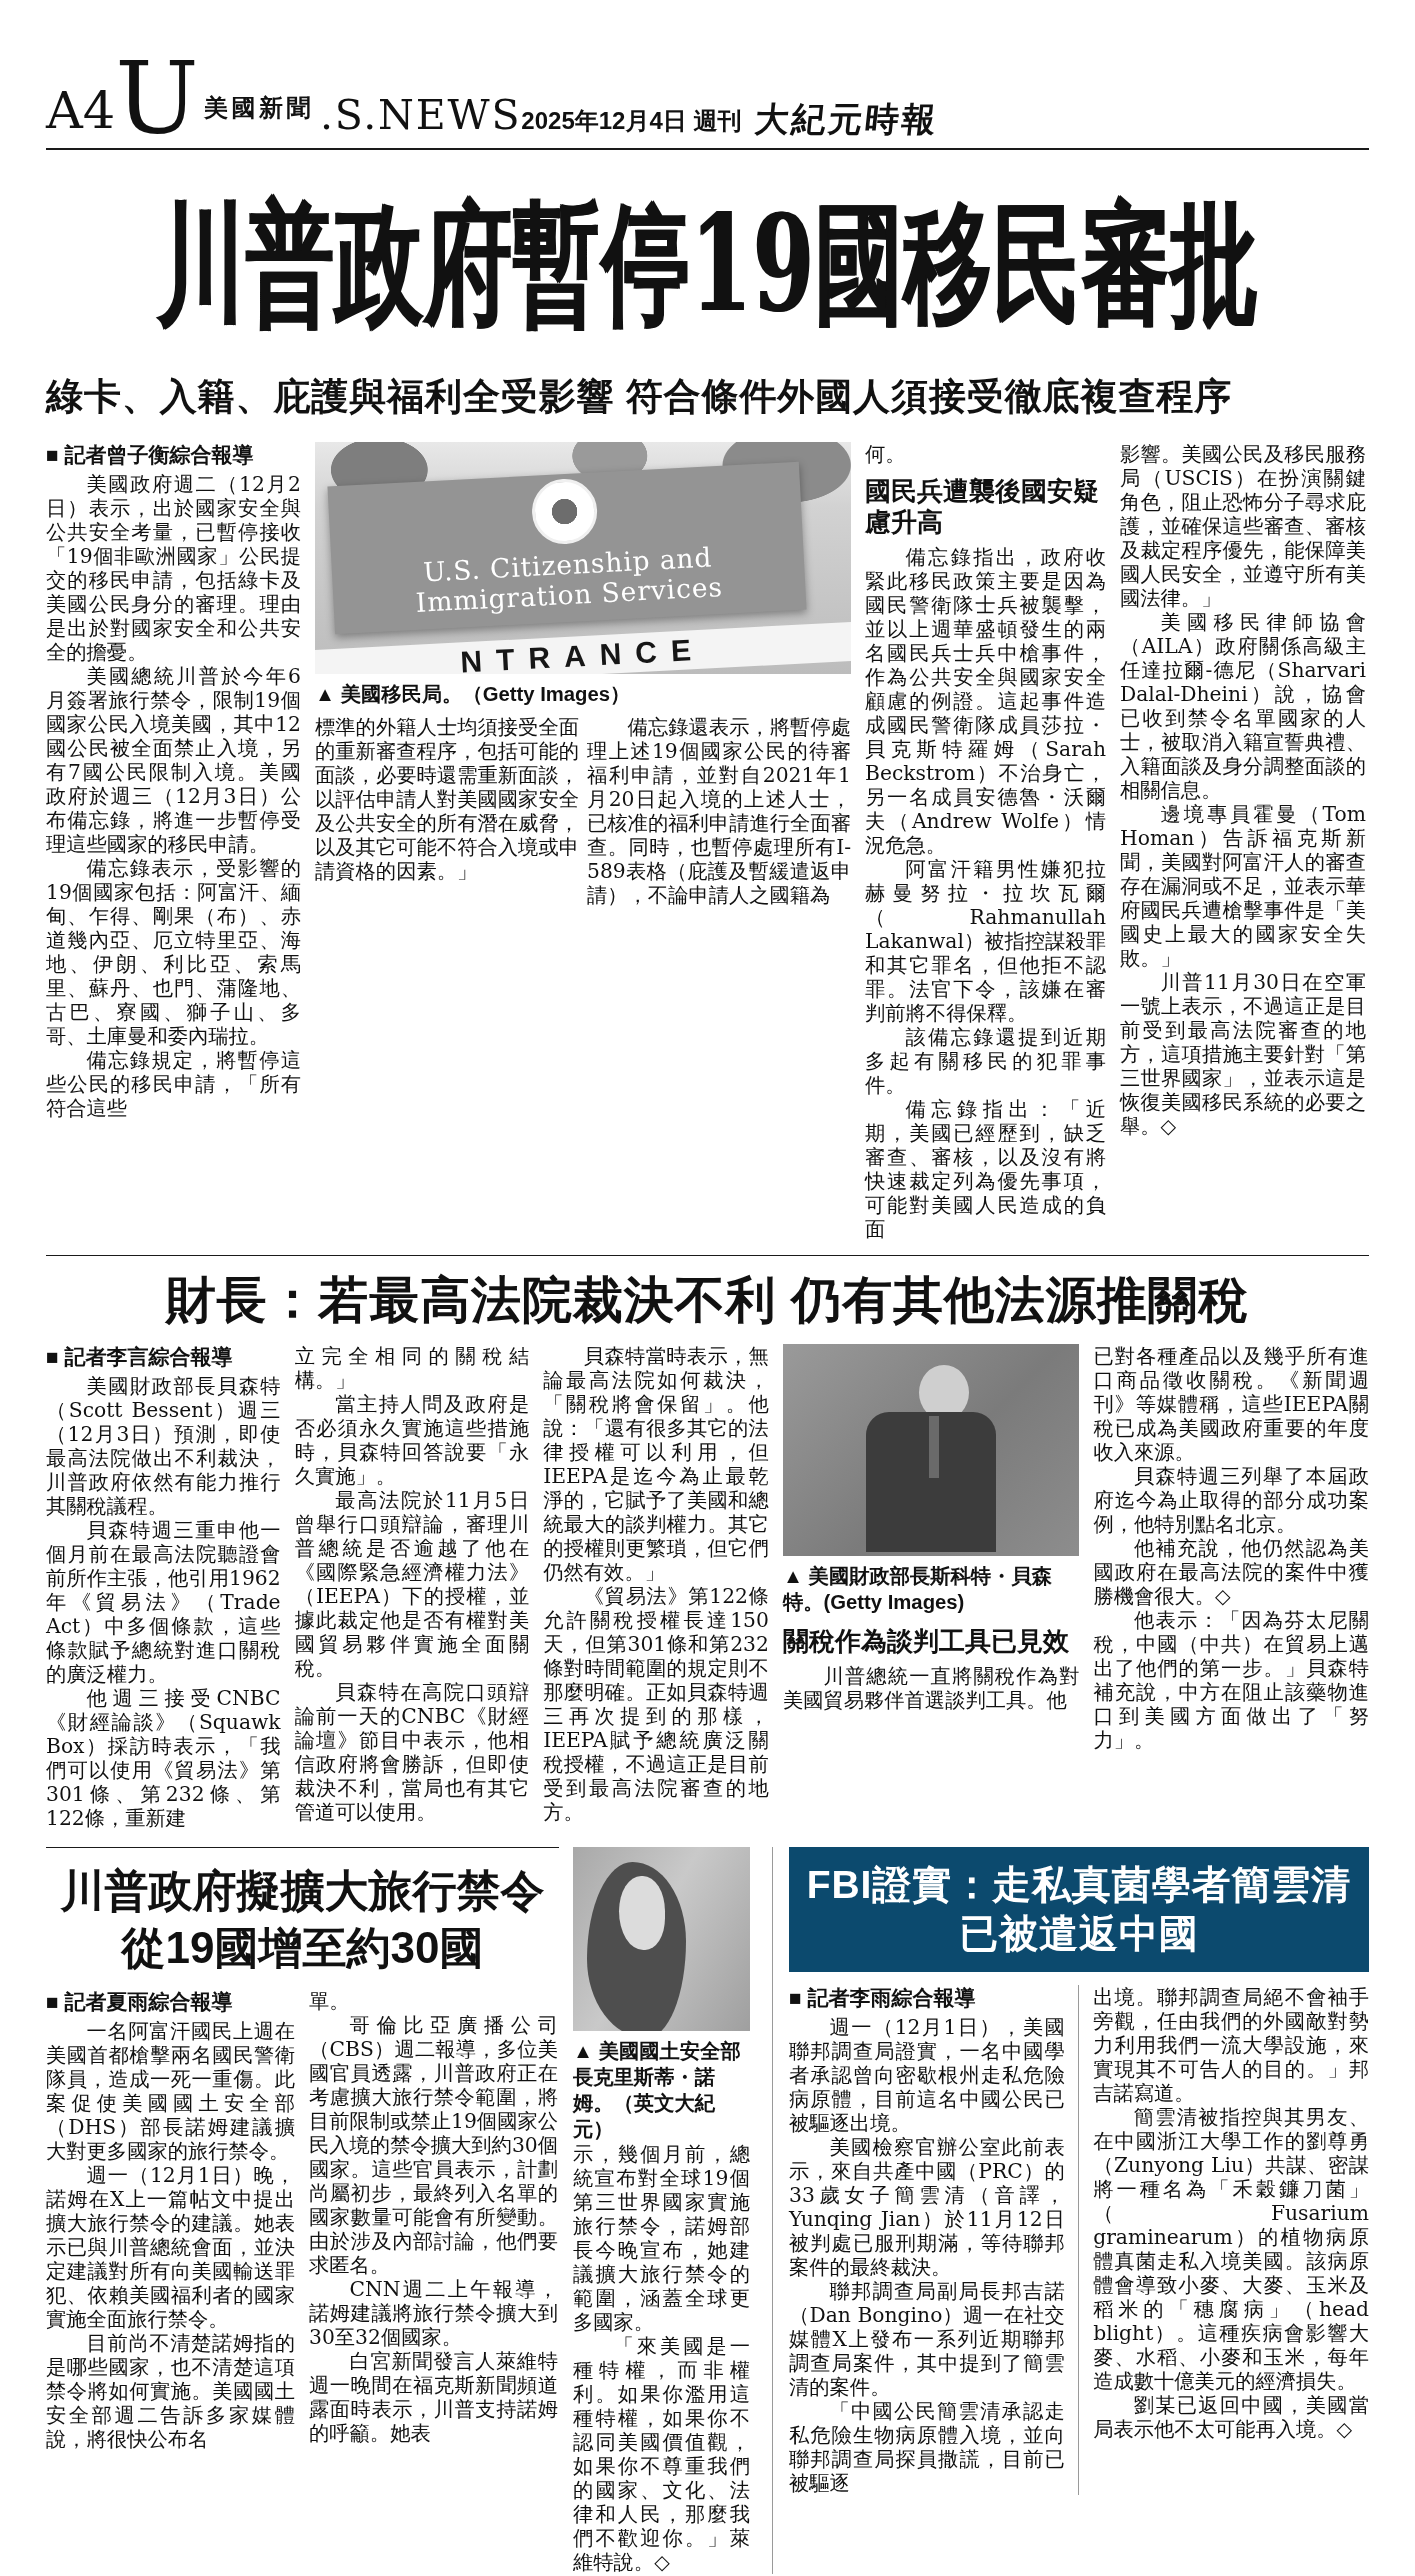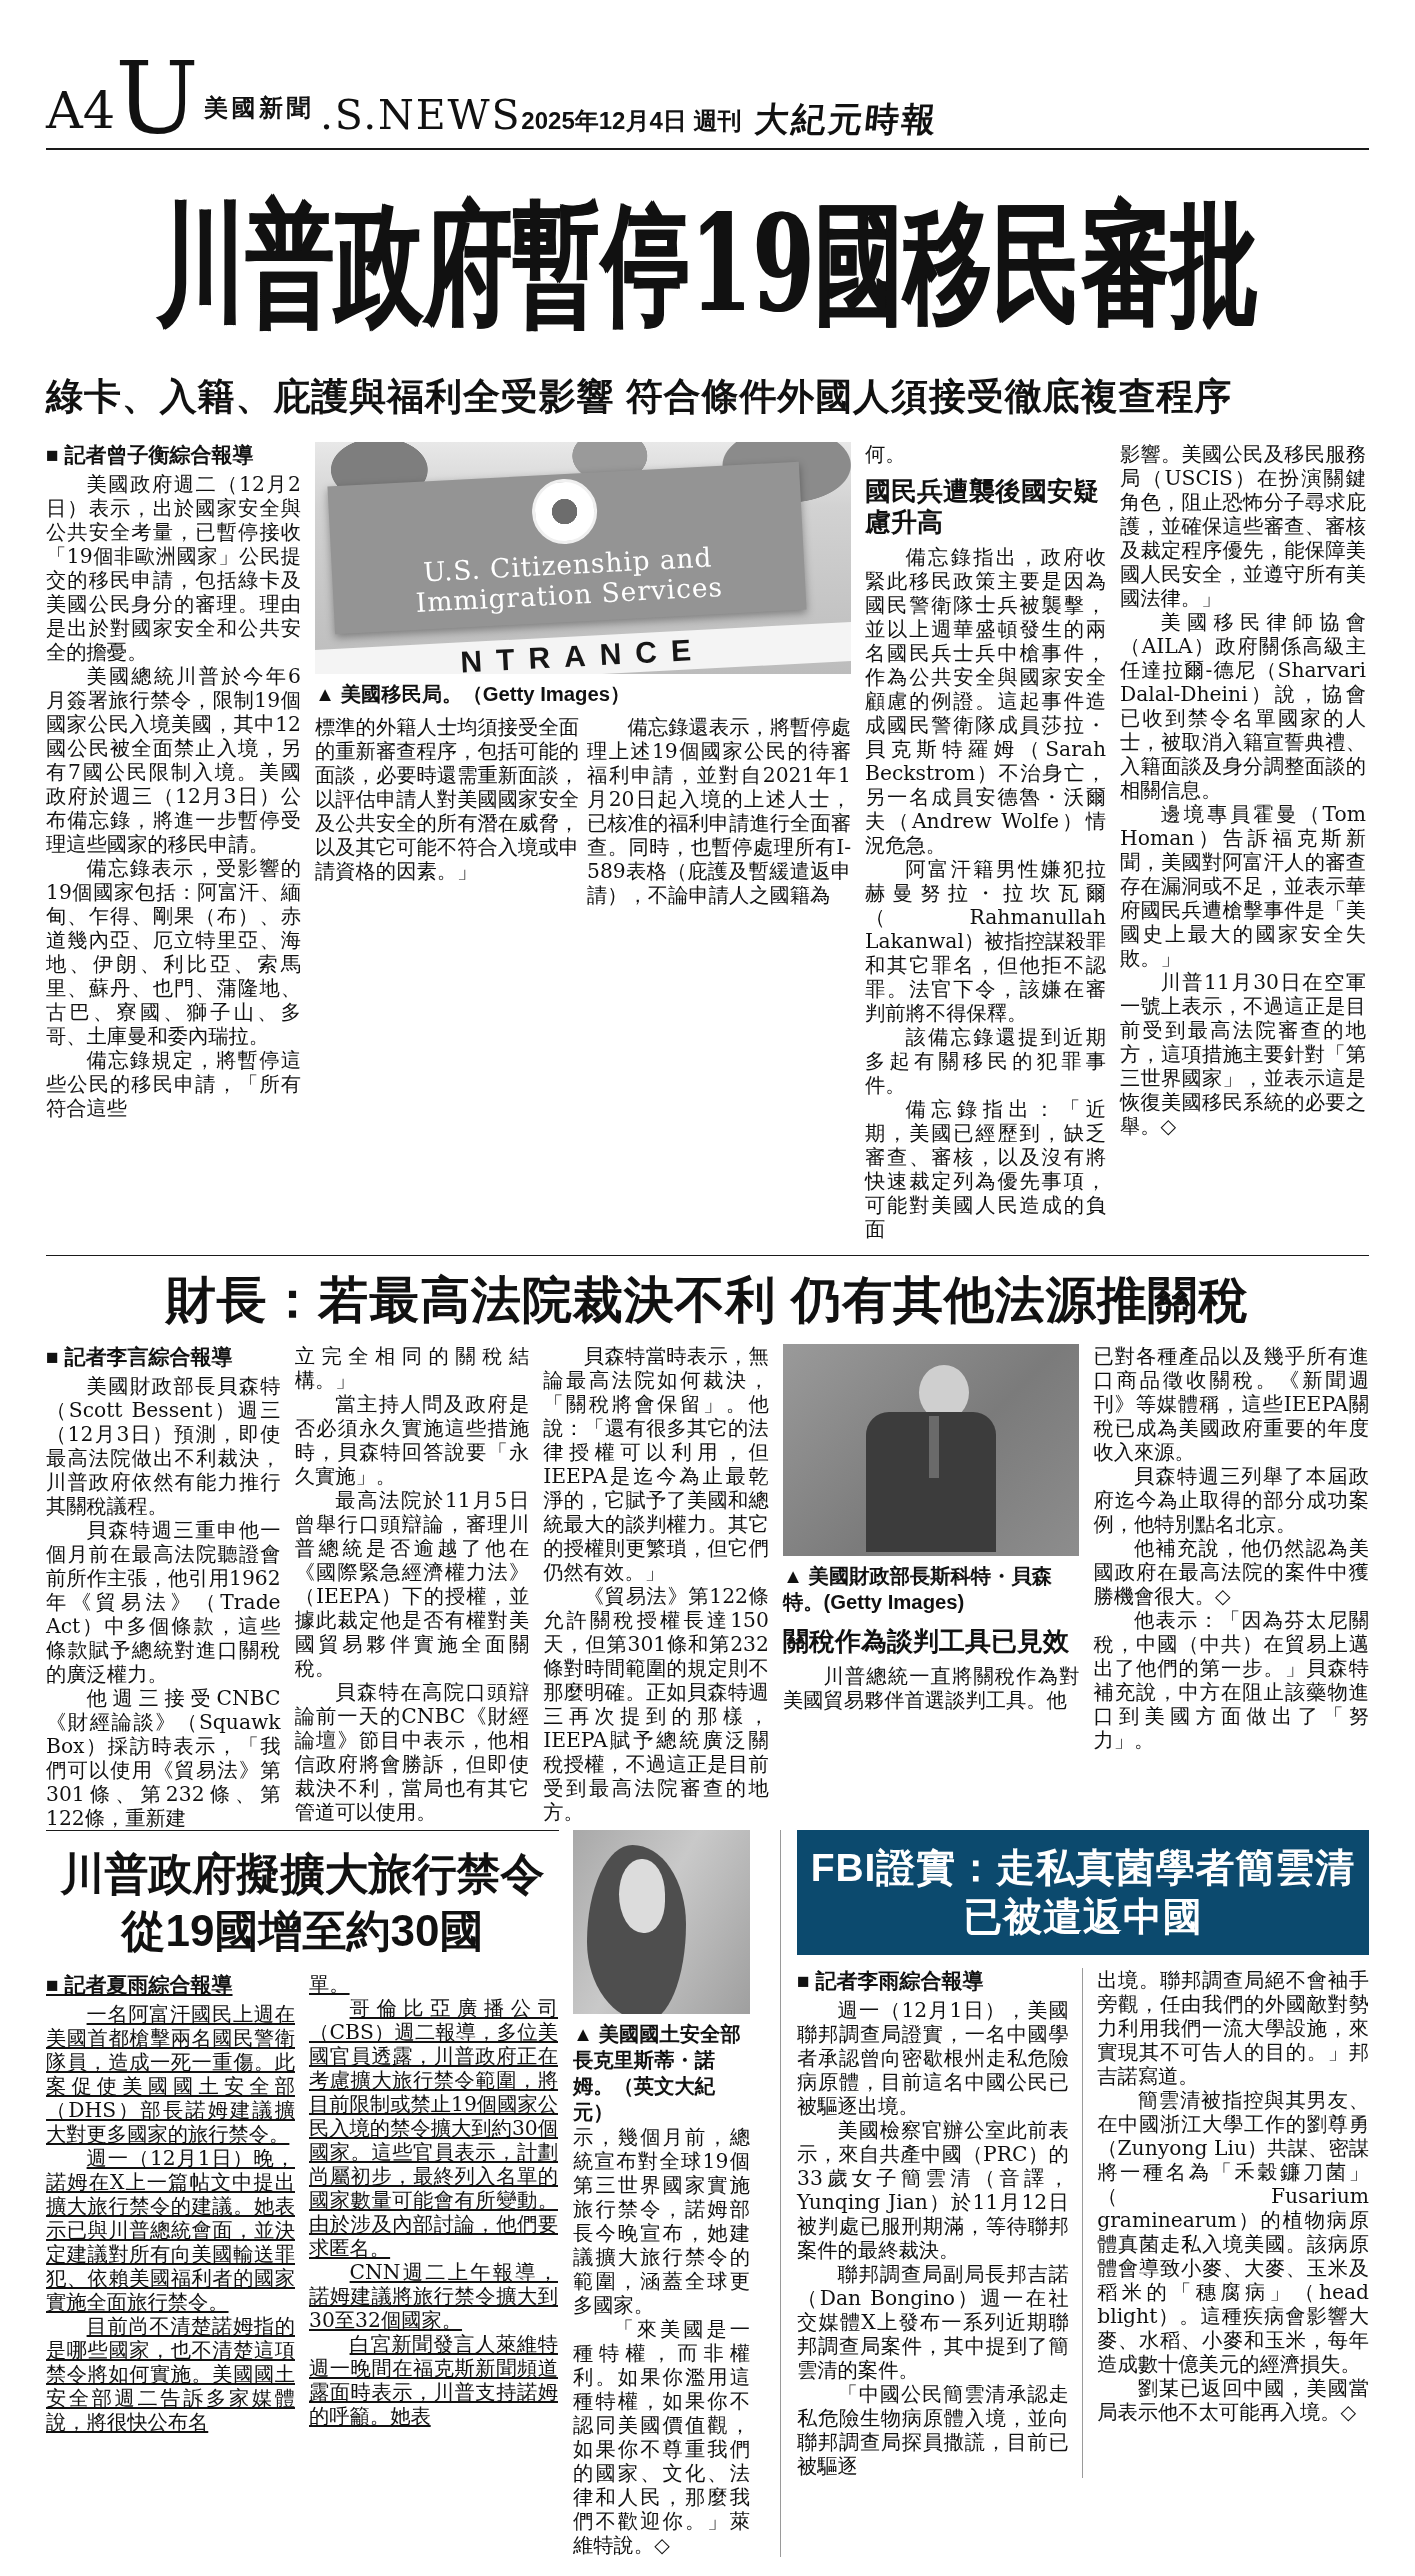--- a/index.html
+++ b/index.html
@@ -65,28 +65,28 @@
   .a2-c1{ width:235px;} .a2-c2{ width:235px;} .a2-c3{ width:226px;}
   .a2-c4{ width:297px;} .a2-c5{ width:276px;}
   .a2-photo{ position:relative; height:212px; overflow:hidden;
      background:linear-gradient(135deg,#9a9a9a 0%,#7b7b7b 55%,#8d8d8d 100%);}
   .a2-person-head{ position:absolute; left:46%; top:10%; width:50px; height:55px; border-radius:50%;
      background:#cfcfcf;}
   .a2-person-body{ position:absolute; left:28%; top:32%; width:44%; height:66%;
      background:#3c3c3c; border-radius:23px 23px 0 0;}
   .a2-person-tie{ position:absolute; left:49.2%; top:34%; width:10.6px; height:62px; background:#6a6a6a;}
   
-  .bottom{ display:flex; gap:16px; margin-top:0;}
+  .bottom{ display:flex; gap:8px; margin-top:17px;}
   .bz-left{ width:718px; padding-right:14px;}
   .bz-right{ flex:1; border-left:0.9px solid #9a9a9a; padding-left:16px;}
   .tb{ display:flex; gap:14px;}
   .tb-main{ width:513px;}
   .tb-head{ border-top:1.8px solid #1a1a1a; padding-top:14px; text-align:center;
             font:900 44px/1.3 "Liberation Sans",sans-serif; margin-bottom:12.4px;}
-  .tb-cols{ display:flex; gap:14px;text-decoration:underline;}
+  .tb-cols{ display:flex; gap:14px;}
   .tb-cols > div{ width:249px;}
   .tb-photocol{ flex:1;}
   .a3-photo{ position:relative; height:184px; overflow:hidden;
       background:linear-gradient(120deg,#a8a8a8 0%,#c9c9c9 45%,#9f9f9f 100%);}
   .a3-hair{ position:absolute; left:8%; top:8%; width:56%; height:96%;
       background:#4e4e4e; border-radius:46% 54% 40% 60%/55% 45% 55% 45%;}
   .a3-face{ position:absolute; left:26%; top:16%; width:26%; height:40%;
       background:#dcdcdc; border-radius:50% 50% 45% 55%;}
   .fbi-box{ background:#0c4a6e; color:#fff; text-align:center; padding:14px 7px;
       font:900 39px/1.25 "Liberation Sans",sans-serif; letter-spacing:0.9px;}

